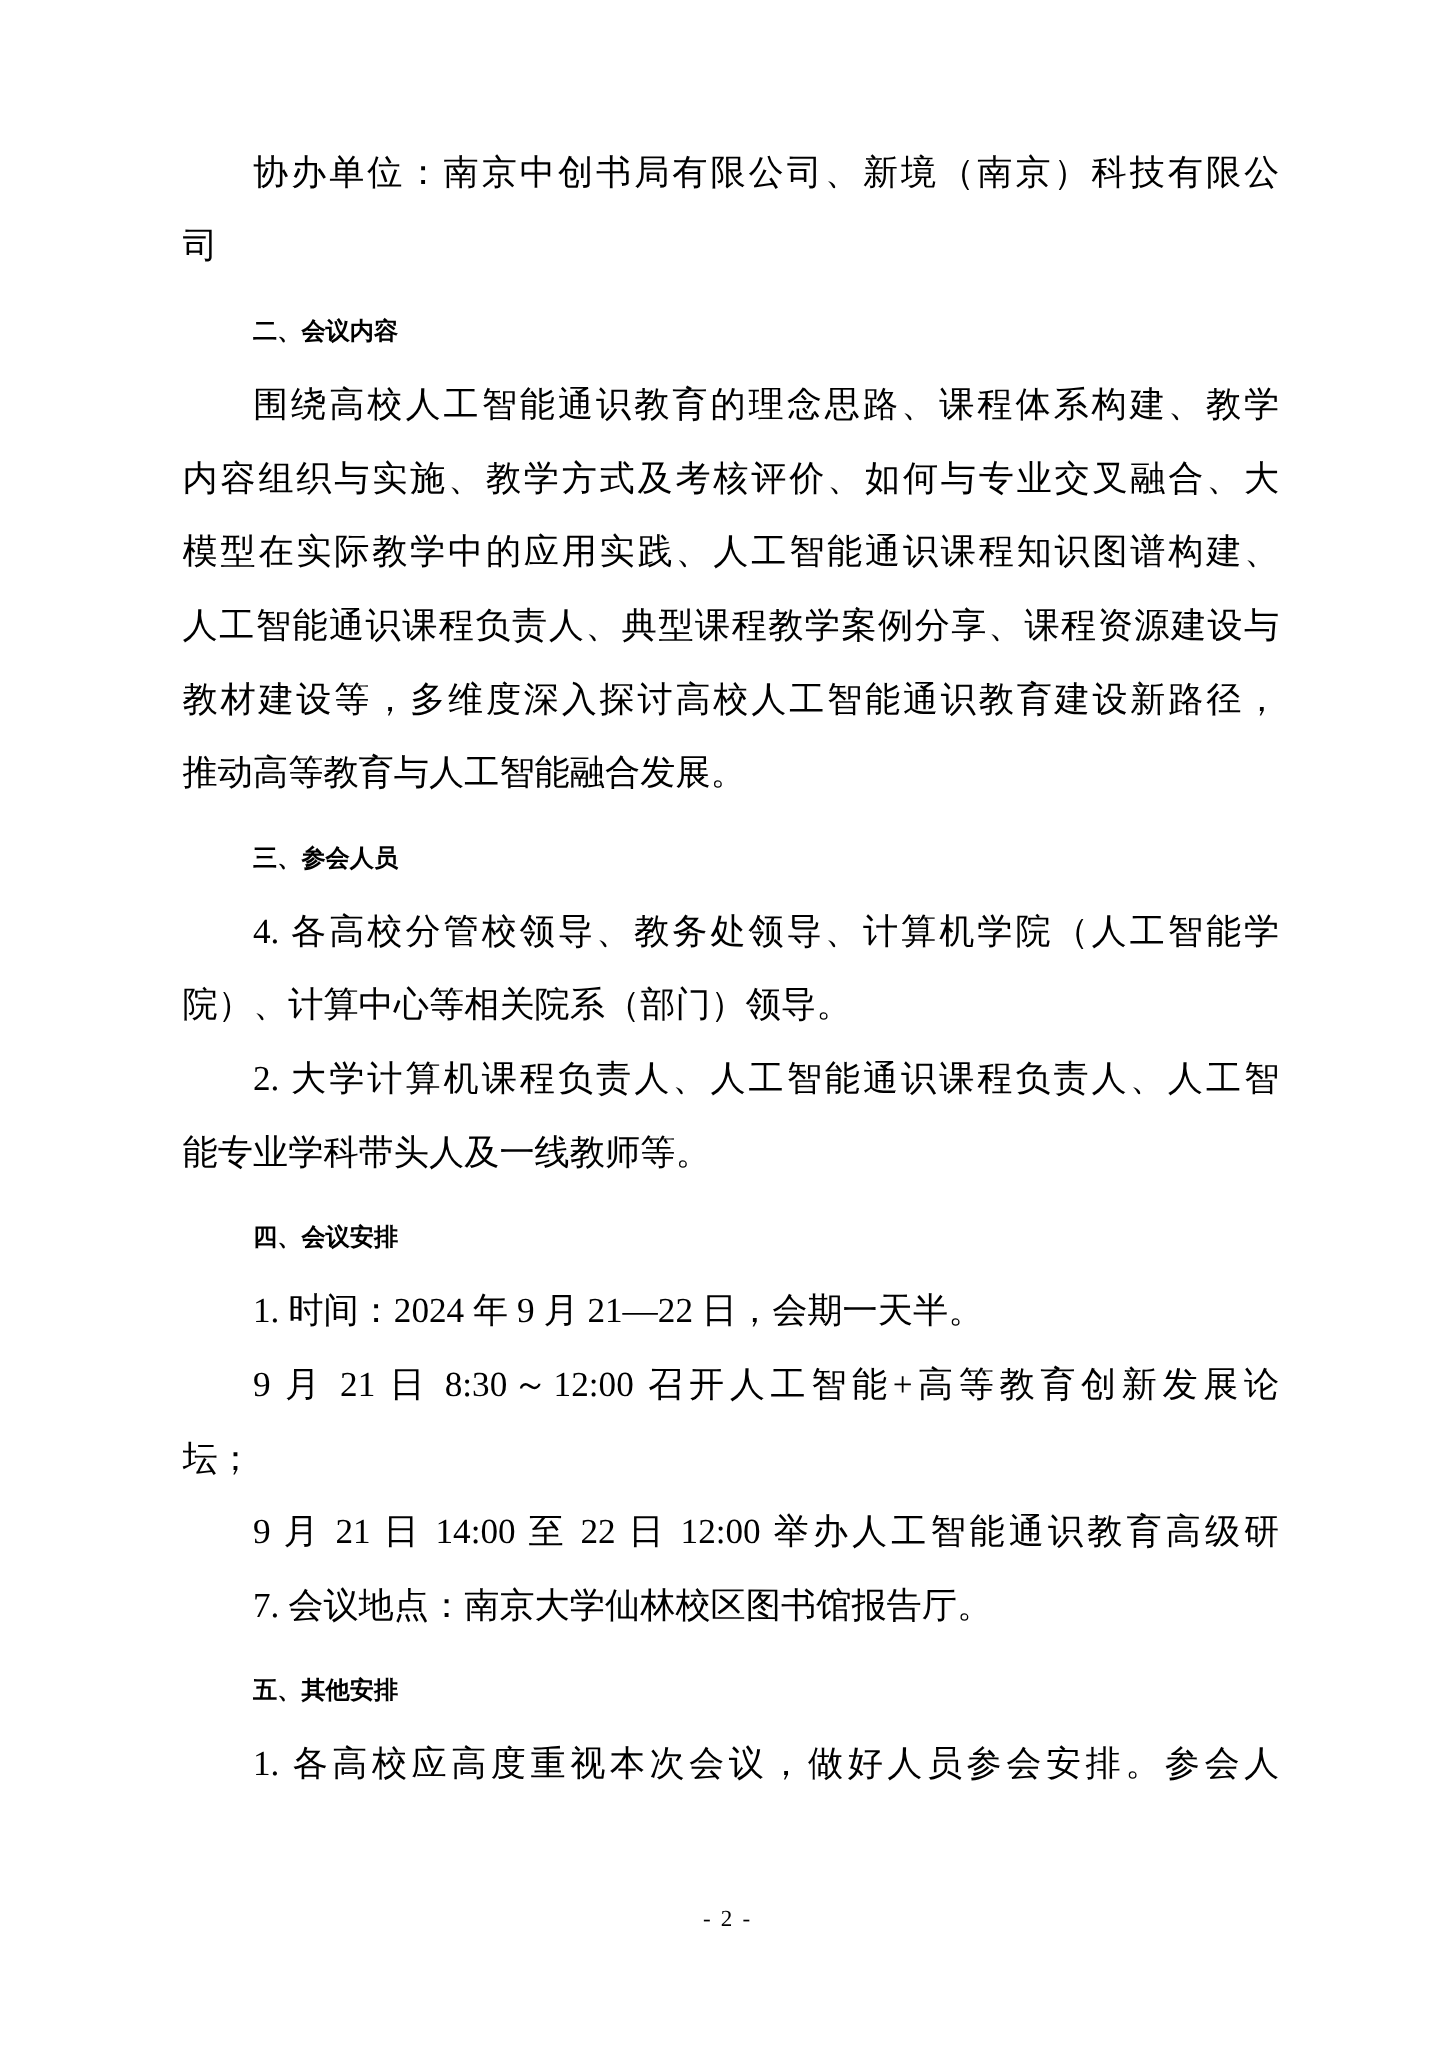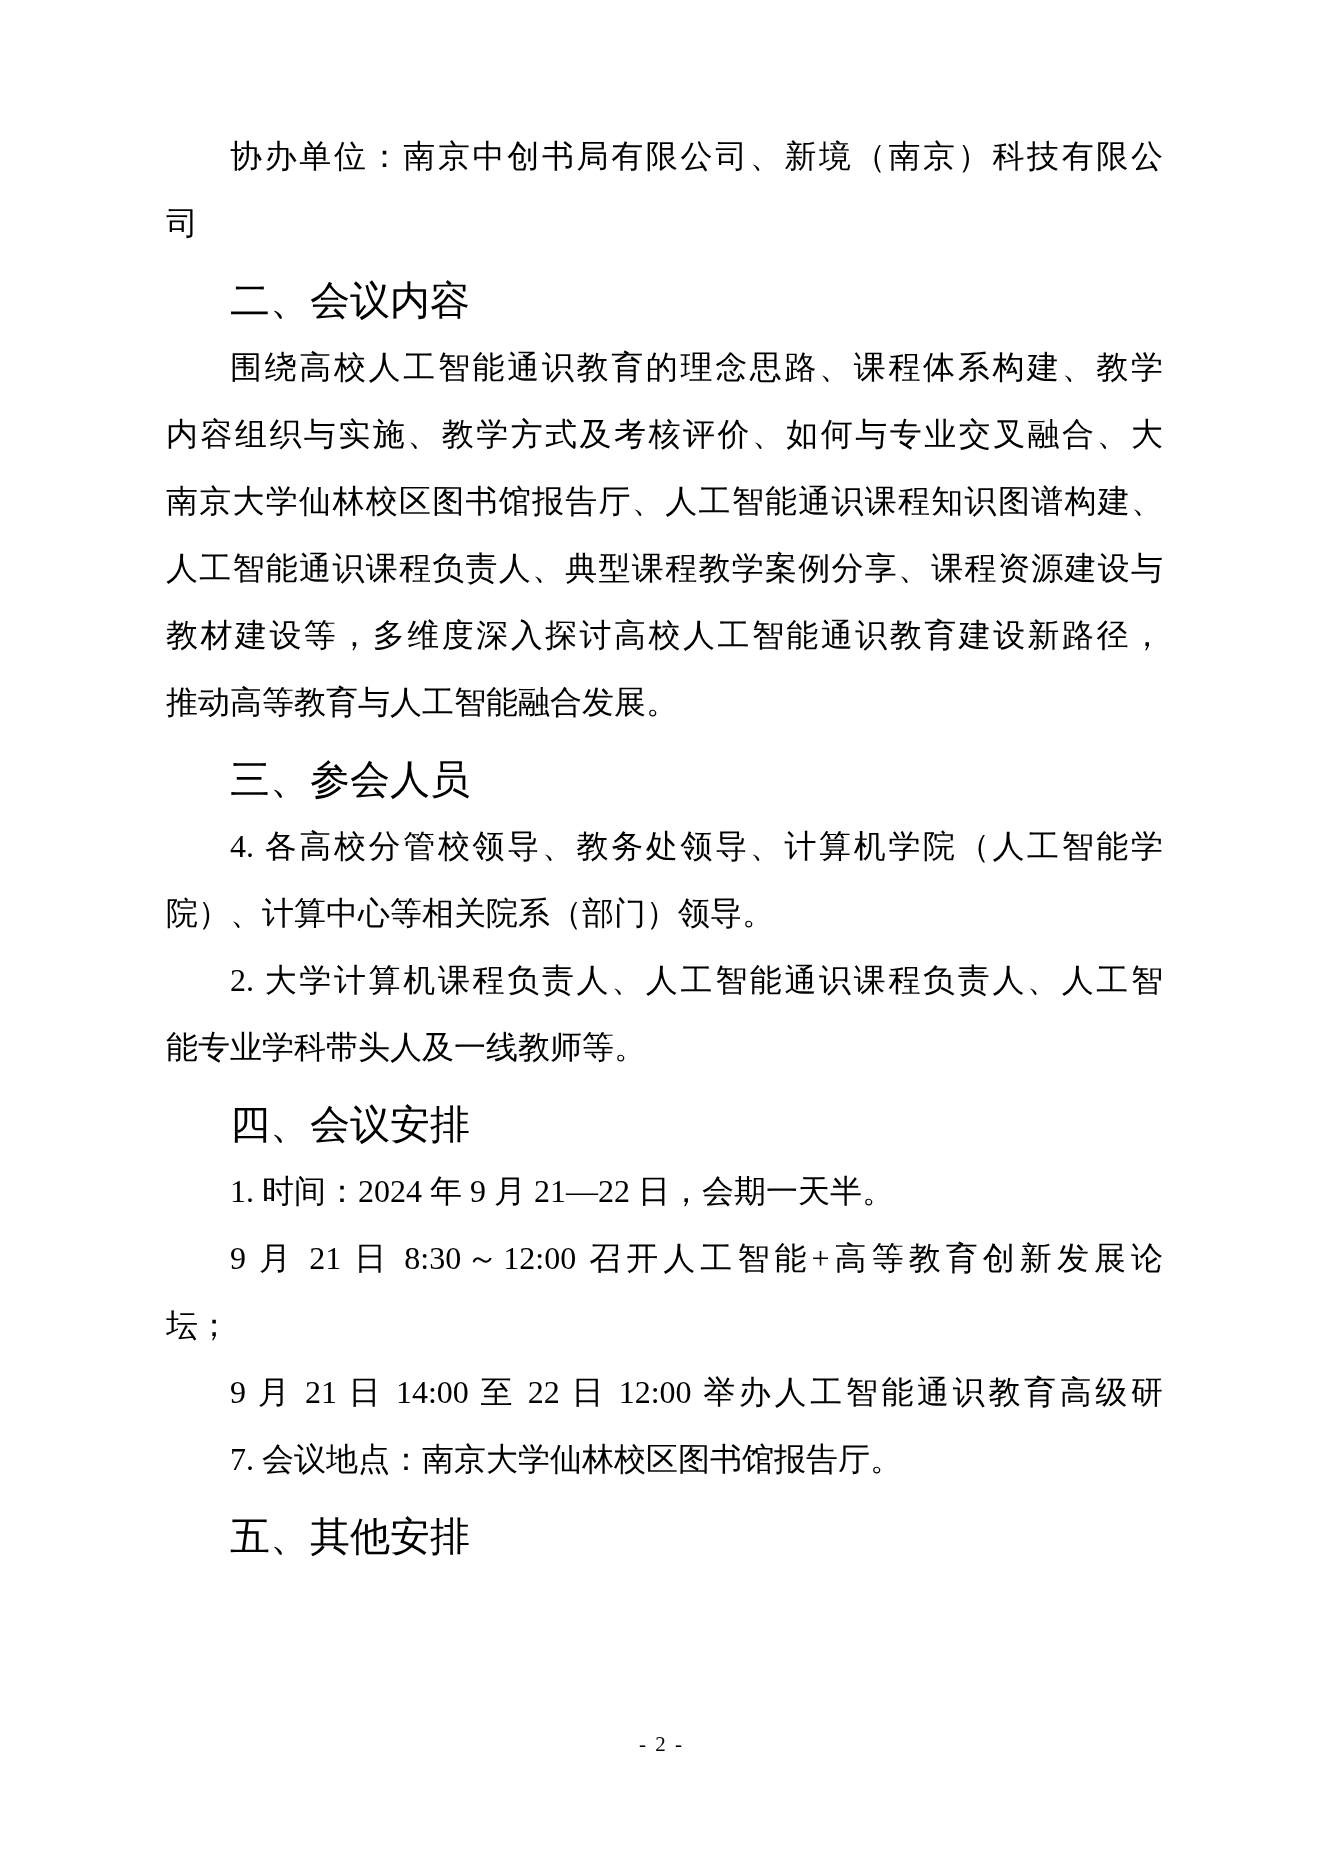--- a/index.html
+++ b/index.html
@@ -27,22 +27,22 @@
   }
   .indent {
     text-indent: 64px;
   }
   .justify {
     text-align: justify;
     text-align-last: justify;
   }
   .heading {
     font-family: "Liberation Sans", "DejaVu Sans", sans-serif;
-    font-weight: normal;
-    font-size: 40px;
+    font-weight: bold;
+    font-size: 22px;
     margin-top: 10px;
   }
   .page-footer {
     position: absolute;
     left: 0;
     right: 0;
     top: 1732px;
     text-align: center;
     font-size: 21px;
     letter-spacing: 2px;
@@ -53,35 +53,36 @@
 <body>
 
 <div class="page">
 
   <div class="line indent justify">协办单位：南京中创书局有限公司、新境（南京）科技有限公</div>
   <div class="line">司</div>
 
   <div class="line heading indent">二、会议内容</div>
   <div class="line indent justify">围绕高校人工智能通识教育的理念思路、课程体系构建、教学</div>
   <div class="line justify">内容组织与实施、教学方式及考核评价、如何与专业交叉融合、大</div>
-  <div class="line justify">南京大学仙林校区图书馆报告厅、人工智能通识课程知识图谱构建、</div>
+  <div class="line justify">模型在实际教学中的应用实践、人工智能通识课程知识图谱构建、</div>
   <div class="line justify">人工智能通识课程负责人、典型课程教学案例分享、课程资源建设与</div>
   <div class="line justify">教材建设等，多维度深入探讨高校人工智能通识教育建设新路径，</div>
   <div class="line">推动高等教育与人工智能融合发展。</div>
 
   <div class="line heading indent">三、参会人员</div>
   <div class="line indent justify">4. 各高校分管校领导、教务处领导、计算机学院（人工智能学</div>
   <div class="line">院）、计算中心等相关院系（部门）领导。</div>
   <div class="line indent justify">2. 大学计算机课程负责人、人工智能通识课程负责人、人工智</div>
   <div class="line">能专业学科带头人及一线教师等。</div>
 
   <div class="line heading indent">四、会议安排</div>
   <div class="line indent">1. 时间：2024 年 9 月 21—22 日，会期一天半。</div>
   <div class="line indent justify">9 月 21 日 8:30～12:00 召开人工智能+高等教育创新发展论</div>
   <div class="line">坛；</div>
   <div class="line indent justify">9 月 21 日 14:00 至 22 日 12:00 举办人工智能通识教育高级研</div>
   <div class="line indent">7. 会议地点：南京大学仙林校区图书馆报告厅。</div>
 
   <div class="line heading indent">五、其他安排</div>
+  <div class="line indent justify">1. 各高校应高度重视本次会议，做好人员参会安排。参会人</div>
 
   <div class="page-footer">- 2 -</div>
 
 </div>
 
 </body></html>

